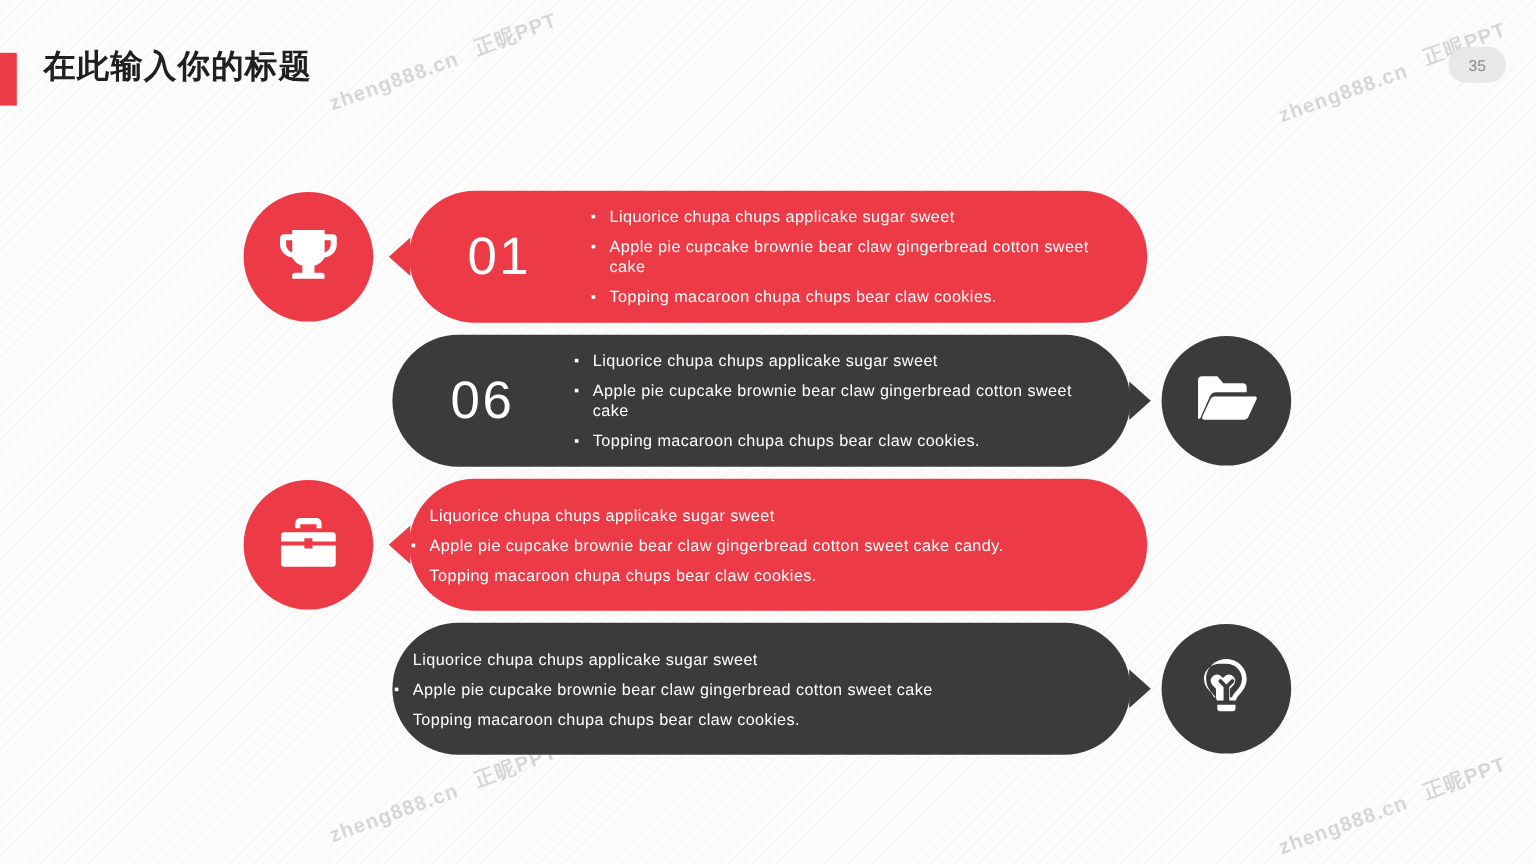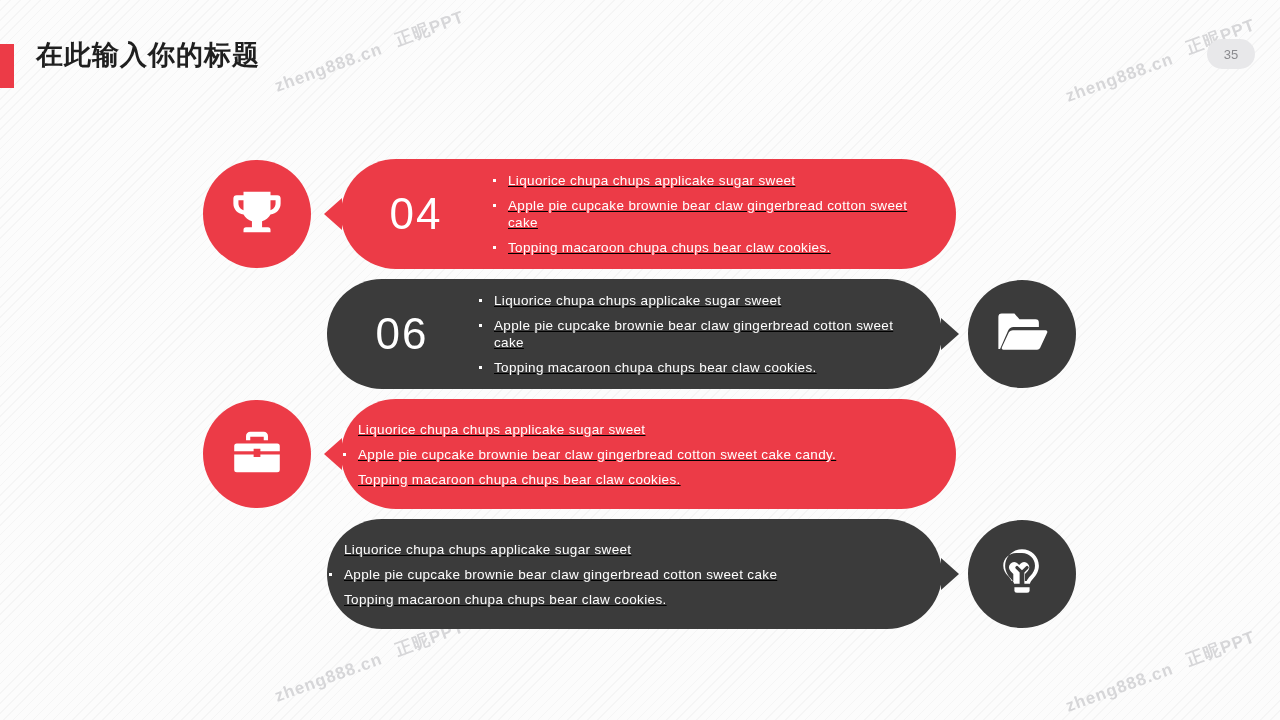--- a/index.html
+++ b/index.html
@@ -125,21 +125,20 @@
     letter-spacing: 2px;
     width: 150px;
     text-align: center;
     flex: 0 0 auto;
     line-height: 1;
   }
 
   .bullets {
     flex: 1 1 auto;
     padding-right: 26px;
-    text-decoration: underline;
   }
   .bullets ul { list-style: none; }
   .bullets li {
     position: relative;
     color: #ffffff;
     font-size: 13.5px;
     line-height: 17px;
     padding-left: 17px;
     margin: 8px 0;
     letter-spacing: .35px;
@@ -193,21 +192,21 @@
   <div class="row" id="row-1">
     <div class="circle red">
       <span>
         <svg viewBox="0 0 64 64" aria-hidden="true">
           <path d="M16 8h32v4h8a4 4 0 0 1 4 4v6c0 7-5 12-12 13-2 4-6 7-10 8v7h7a3 3 0 0 1 3 3v3H16v-3a3 3 0 0 1 3-3h7v-7c-4-1-8-4-10-8C9 34 4 29 4 22v-6a4 4 0 0 1 4-4h8V8zm0 10H10v4c0 4 3 7 6 8V18zm32 0v12c3-1 6-4 6-8v-4h-6z"></path>
         </svg>
       </span>
     </div>
     <div class="bar red">
       <span class="notch left"></span>
-      <div class="num">04</div>
+      <div class="num">01</div>
       <div class="bullets">
         <ul>
           <li>Liquorice  chupa  chups applicake   sugar  sweet</li>
           <li>Apple pie  cupcake brownie  bear claw gingerbread   cotton sweet  cake</li>
           <li>Topping  macaroon  chupa chups bear claw  cookies.</li>
         </ul>
       </div>
     </div>
   </div>
 

